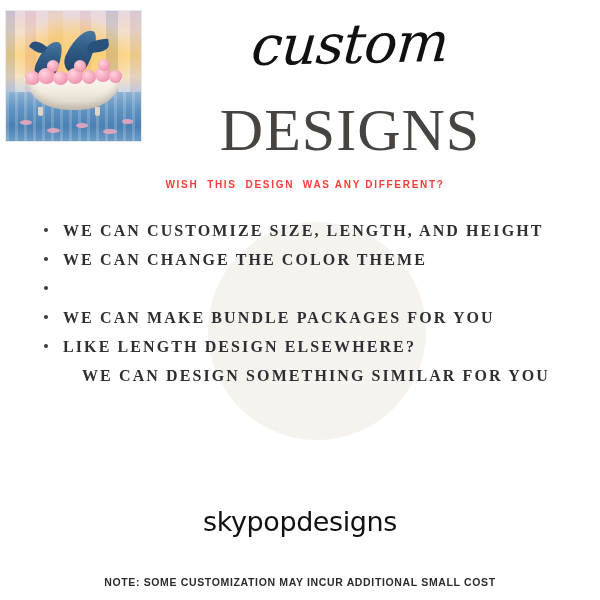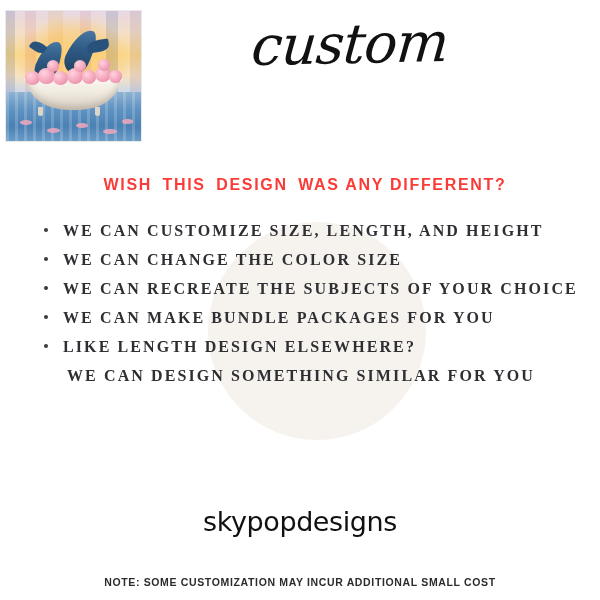--- a/index.html
+++ b/index.html
@@ -168,21 +168,21 @@
     z-index: 3;
   }
   .sub-red {
     position: absolute;
     left: 100px;
     top: 176px;
     width: 410px;
     text-align: center;
     font-family: "Liberation Sans", sans-serif;
     font-weight: 700;
-    font-size: 16px;
+    font-size: 10px;
     line-height: 17px;
     color: #fb3b37;
     letter-spacing: 1.7px;
     z-index: 3;
   }
   .sub-red .gap { letter-spacing: 6px; }
 
   
   .bullets {
     position: absolute;
@@ -209,21 +209,21 @@
   .bullet-text {
     margin-left: 23px;
     font-family: "Liberation Serif", "DejaVu Serif", serif;
     font-weight: 700;
     font-size: 16px;
     line-height: 20px;
     color: #2f2f33;
     letter-spacing: 2.1px;
     white-space: nowrap;
   }
-  .bullet-row.no-dot .bullet-text { margin-left: 27px; }
+  .bullet-row.no-dot .bullet-text { margin-left: 42px; }
 
   
   .cta-red {
     position: absolute;
     left: 10px;
     top: 446px;
     width: 580px;
     text-align: center;
     font-family: "Liberation Sans", sans-serif;
     font-weight: 400;
@@ -312,37 +312,37 @@
     <div class="flower" style="left:68%;top:37%;width:9%;height:9%;"></div>
 
     <div class="ripple" style="left:10%;top:84%;width:9%;height:4%;"></div>
     <div class="ripple" style="left:30%;top:90%;width:10%;height:4%;"></div>
     <div class="ripple" style="left:52%;top:86%;width:9%;height:4%;"></div>
     <div class="ripple" style="left:72%;top:91%;width:10%;height:4%;"></div>
     <div class="ripple" style="left:86%;top:83%;width:8%;height:4%;"></div>
   </div>
 
   <div class="script-title">custom</div>
+  <div class="serif-title">DESIGNS</div>
 
   <div class="sub-red">
     <span>WISH</span><span class="gap">&nbsp;</span><span>THIS</span><span class="gap">&nbsp;</span><span>DESIGN</span><span class="gap">&nbsp;</span><span>WAS ANY DIFFERENT?</span>
   </div>
 
   <div class="bullets">
     <div class="bullet-row">
       <span class="bullet-dot"></span>
       <span class="bullet-text">WE CAN CUSTOMIZE SIZE, LENGTH, AND HEIGHT</span>
     </div>
     <div class="bullet-row">
       <span class="bullet-dot"></span>
-      <span class="bullet-text">WE CAN CHANGE THE COLOR SIZE</span>
-    </div>
-    <div class="bullet-row">
-      <span class="bullet-dot"></span>
-      <span class="bullet-text">WE CAN RECREATE THE SUBJECTS OF YOUR CHOICE</span>
+      <span class="bullet-text">WE CAN CHANGE THE COLOR THEME</span>
+    </div>
+    <div class="bullet-row">
+      <span class="bullet-dot"></span>
     </div>
     <div class="bullet-row">
       <span class="bullet-dot"></span>
       <span class="bullet-text">WE CAN MAKE BUNDLE PACKAGES FOR YOU</span>
     </div>
     <div class="bullet-row">
       <span class="bullet-dot"></span>
       <span class="bullet-text">LIKE LENGTH DESIGN ELSEWHERE?</span>
     </div>
     <div class="bullet-row no-dot">

